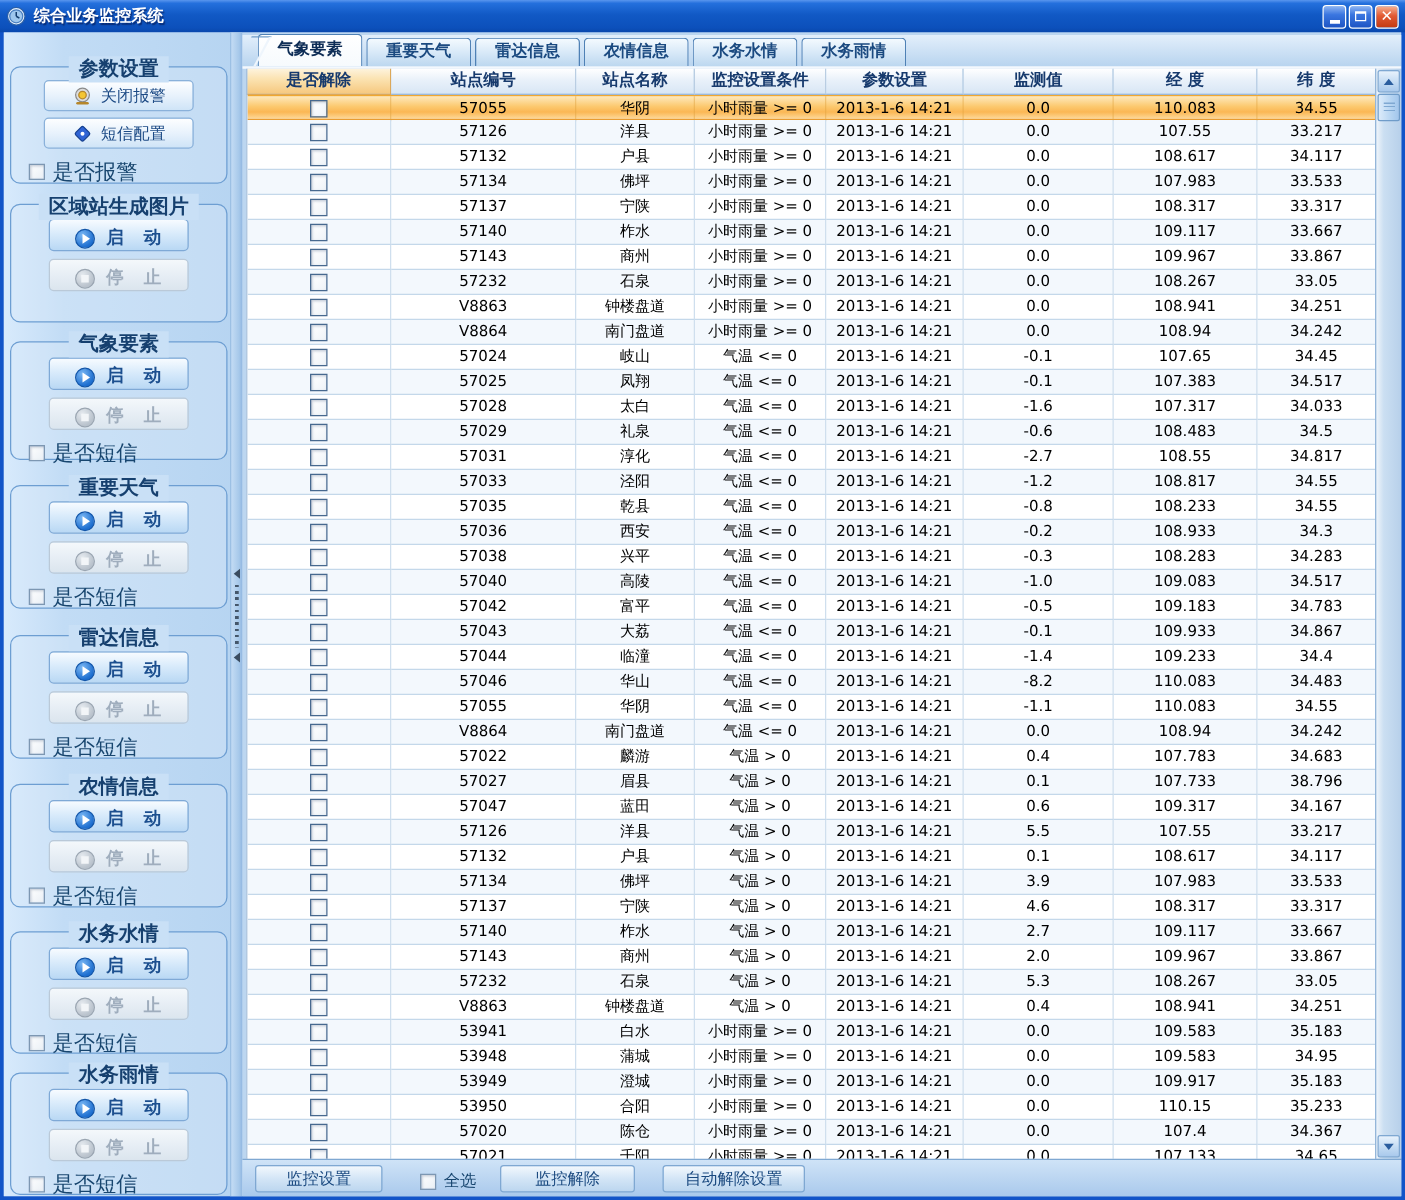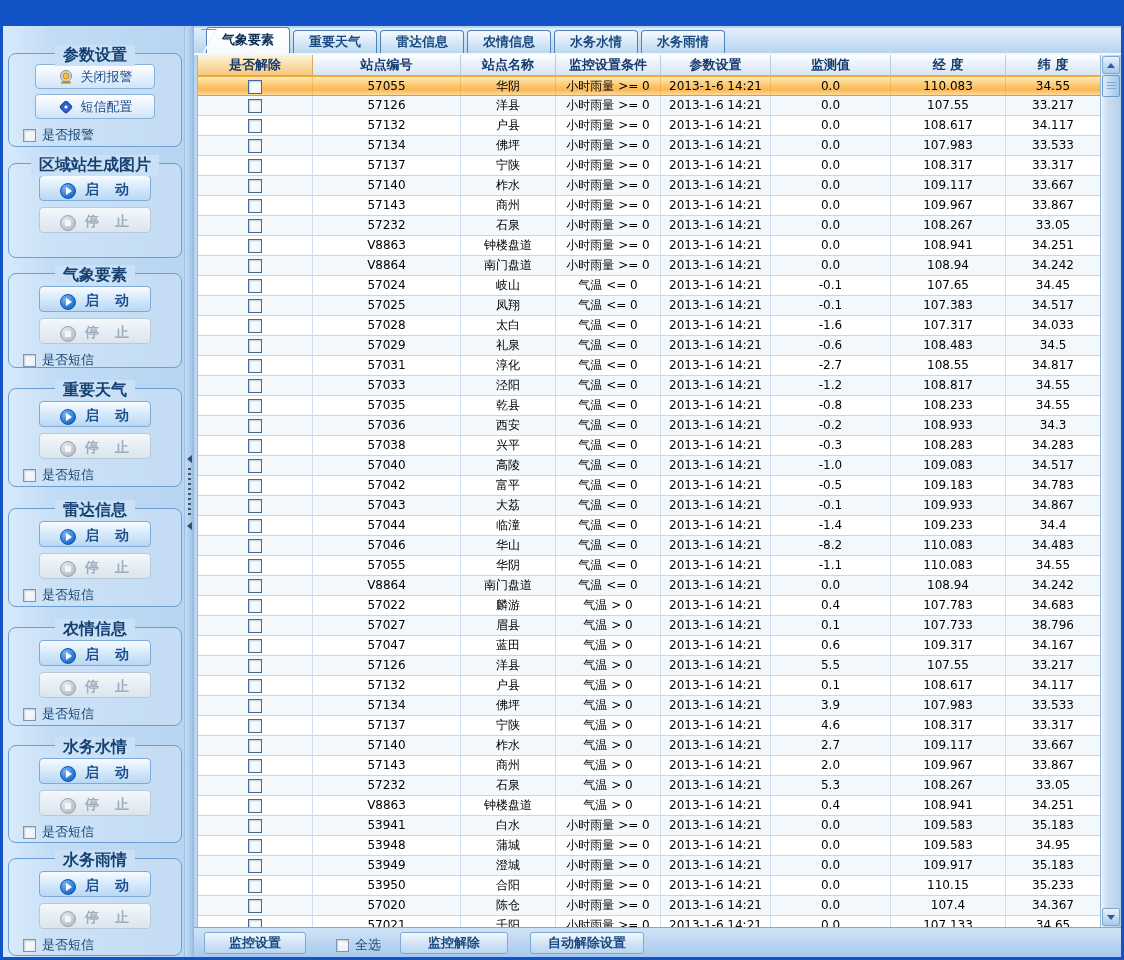--- a/index.html
+++ b/index.html
@@ -38,21 +38,21 @@
     border-radius:4px;font-size:14px;font-weight:bold;letter-spacing:1px;box-sizing:border-box;cursor:default;}
   .run.start{background:linear-gradient(180deg,#f7fbff 0%,#d9ebfb 45%,#b9d8f4 100%);border:1px solid #7fa9d6;color:#1c4f8f;margin-bottom:6px;}
   .run.stop{background:linear-gradient(180deg,#f4f8fb 0%,#e7eef5 50%,#dbe5ee 100%);border:1px solid #bac9d8;color:#9fadbd;}
   .icon-play{width:16px;height:16px;border-radius:50%;border:1px solid #1255a8;box-sizing:border-box;position:relative;
     background:radial-gradient(circle at 35% 30%,#7db9f4,#1e6fd0 70%);}
   .icon-play::after{content:'';position:absolute;left:5px;top:3px;width:0;height:0;
     border-left:6px solid #fff;border-top:4px solid transparent;border-bottom:4px solid transparent;}
   .icon-stop{width:16px;height:16px;border-radius:50%;border:1px solid #9aa5b1;box-sizing:border-box;position:relative;
     background:radial-gradient(circle at 35% 30%,#e6ebf0,#b9c2cc 70%);}
   .icon-stop::after{content:'';position:absolute;left:4px;top:4px;width:6px;height:6px;background:#f2f5f8;}
-  .cbrow{display:flex;align-items:center;gap:6px;font-size:13px;color:#18466f;margin:7px 0 0 14px;}
+  .cbrow{display:flex;align-items:center;gap:6px;font-size:17px;color:#18466f;margin:7px 0 0 14px;}
   .cb{width:13px;height:13px;flex:none;background:linear-gradient(135deg,#ffffff,#e9eff5);
     border:1px solid #7d97b2;box-shadow:inset 1px 1px 2px rgba(90,110,140,.35);box-sizing:border-box;}
   
   .splitter{position:absolute;left:181px;top:0;width:10px;height:100%;
     background:linear-gradient(90deg,#c4dcf4,#a6c8ea 70%,#8fb5e0);border-left:1px solid #9cc0e4;box-sizing:border-box;}
   .sp-arrow{position:absolute;left:2px;width:0;height:0;
     border-top:4px solid transparent;border-bottom:4px solid transparent;border-right:5px solid #3a4c60;}
   .sp-grip{position:absolute;left:3px;width:3px;height:50px;
     background:repeating-linear-gradient(180deg,#44566a 0 2px,transparent 2px 5px);}
   
@@ -93,27 +93,49 @@
   .arr-down{width:0;height:0;border-left:4px solid transparent;border-right:4px solid transparent;border-top:5px solid #2a5d9e;}
   .sthumb{position:absolute;left:1px;top:20px;width:18px;height:22px;border:1px solid #6f9cc9;border-radius:2px;box-sizing:border-box;
     background:linear-gradient(90deg,#dcebfa,#b7d5f2 60%,#a2c6ec);display:flex;align-items:center;justify-content:center;}
   .sthumb::after{content:'';width:9px;height:9px;
     background:repeating-linear-gradient(180deg,#7fa8d2 0 1px,transparent 1px 3px);}
   
   .footer{position:absolute;left:0;right:0;bottom:0;height:30px;
     background:linear-gradient(180deg,#cfe3f7,#a9c9ec);border-top:1px solid #7fa8d2;box-sizing:border-box;}
   .fbtn{position:absolute;top:4px;height:22px;border:1px solid #7fa8d2;border-radius:3px;box-sizing:border-box;
     background:linear-gradient(180deg,#f2f8fd 0%,#d3e5f6 50%,#bcd6ef 100%);
-    font-size:13px;font-weight:bold;color:#1b4a80;display:flex;align-items:center;justify-content:center;cursor:default;}
+    font-size:13px;font-weight:normal;color:#1b4a80;display:flex;align-items:center;justify-content:center;cursor:default;}
   .fcb{position:absolute;top:8px;display:flex;align-items:center;gap:6px;font-size:13px;color:#18466f;}
 </style>
 </head>
 <body>
 
 <div class="window">
+  <div class="titlebar">
+    <span style="display:flex;">
+      <svg width="16" height="16" viewBox="0 0 16 16">
+        <circle cx="8" cy="8" r="7" fill="#e8f2fc" stroke="#2a5fa8"></circle>
+        <circle cx="8" cy="8" r="5.2" fill="#9ec7ee" stroke="#4a7fc0"></circle>
+        <line x1="8" y1="8" x2="8" y2="4.5" stroke="#123c6e" stroke-width="1.2"></line>
+        <line x1="8" y1="8" x2="10.5" y2="9.5" stroke="#123c6e" stroke-width="1.2"></line>
+      </svg>
+    </span>
+    <span class="apptitle">综合业务监控系统</span>
+    <span class="winbtns">
+      <span class="wbtn b-blue">
+          <span class="g-min"></span>
+        </span>
+      <span class="wbtn b-blue">
+          <span class="g-max"></span>
+        </span>
+      <span class="wbtn b-red">
+          <span class="g-x">✕</span>
+        </span>
+    </span>
+  </div>
 
   <div class="wbody">
     <div class="sidebar" id="sidebar">
         <div class="panel p-params" style="top: 27px; height: 94px;">
           <div class="panel-title">参数设置</div>
           <button class="pbtn">
             <span style="display: flex;">
               <svg width="16" height="16" viewBox="0 0 16 16">
                 <circle cx="8" cy="7" r="5.5" fill="#dcdcdc" stroke="#8a8a8a"></circle>
                 <circle cx="8" cy="7" r="3" fill="#f4c531" stroke="#b5862a"></circle>

